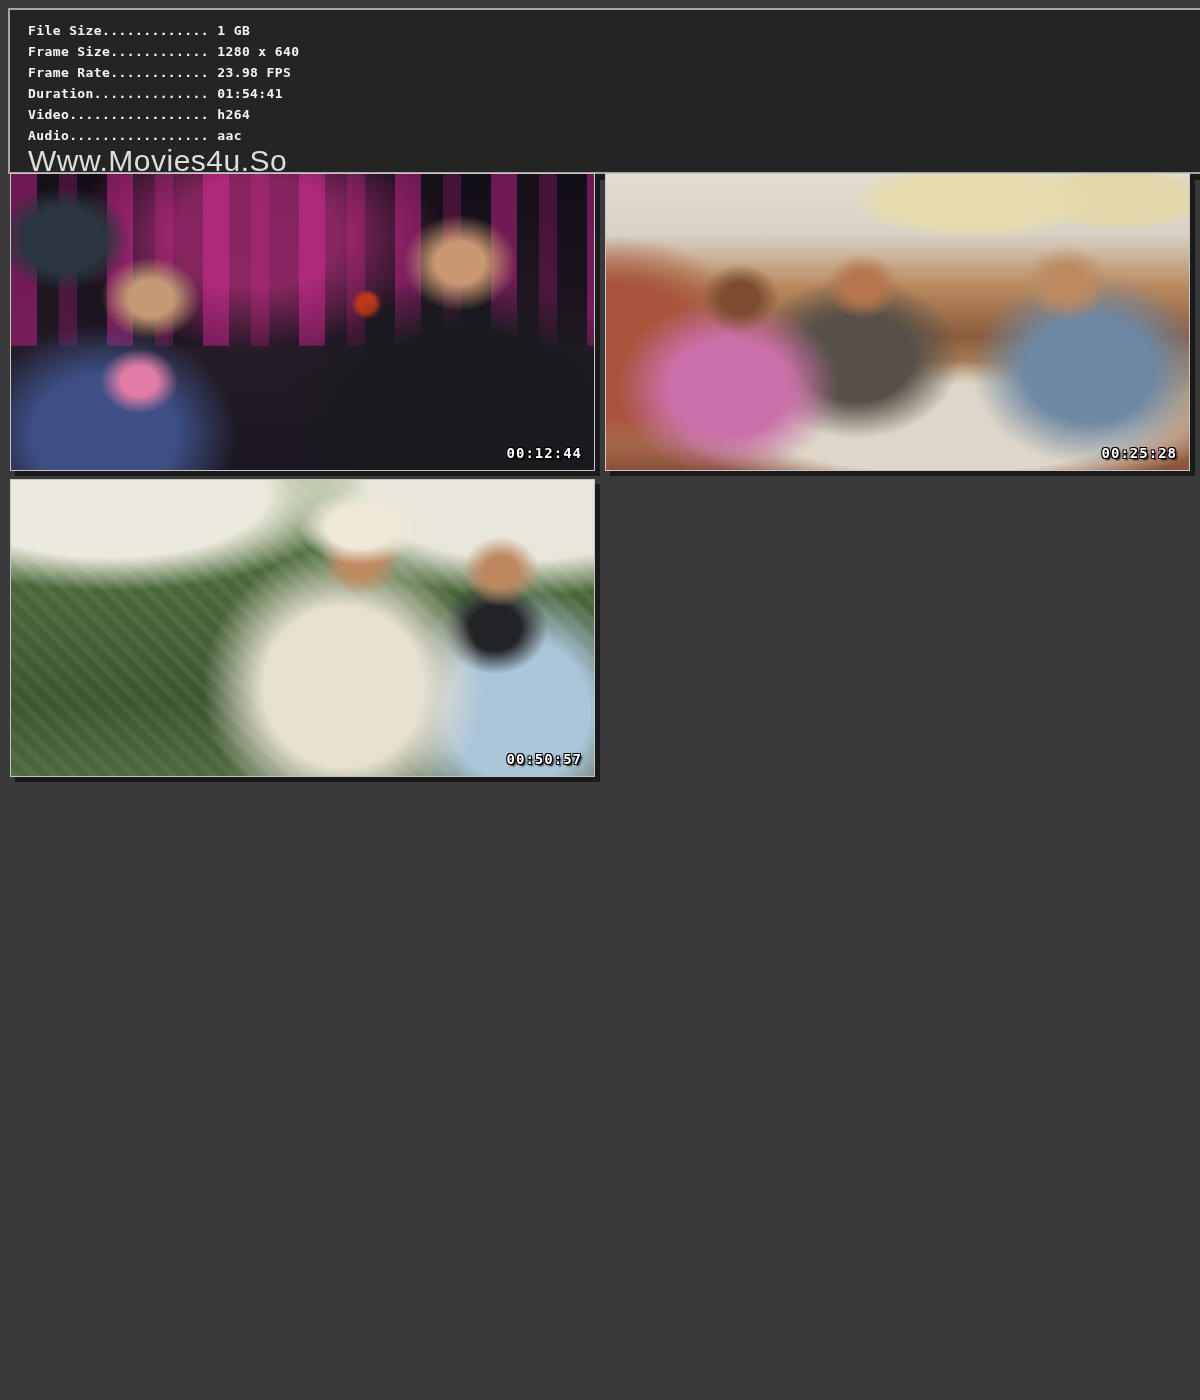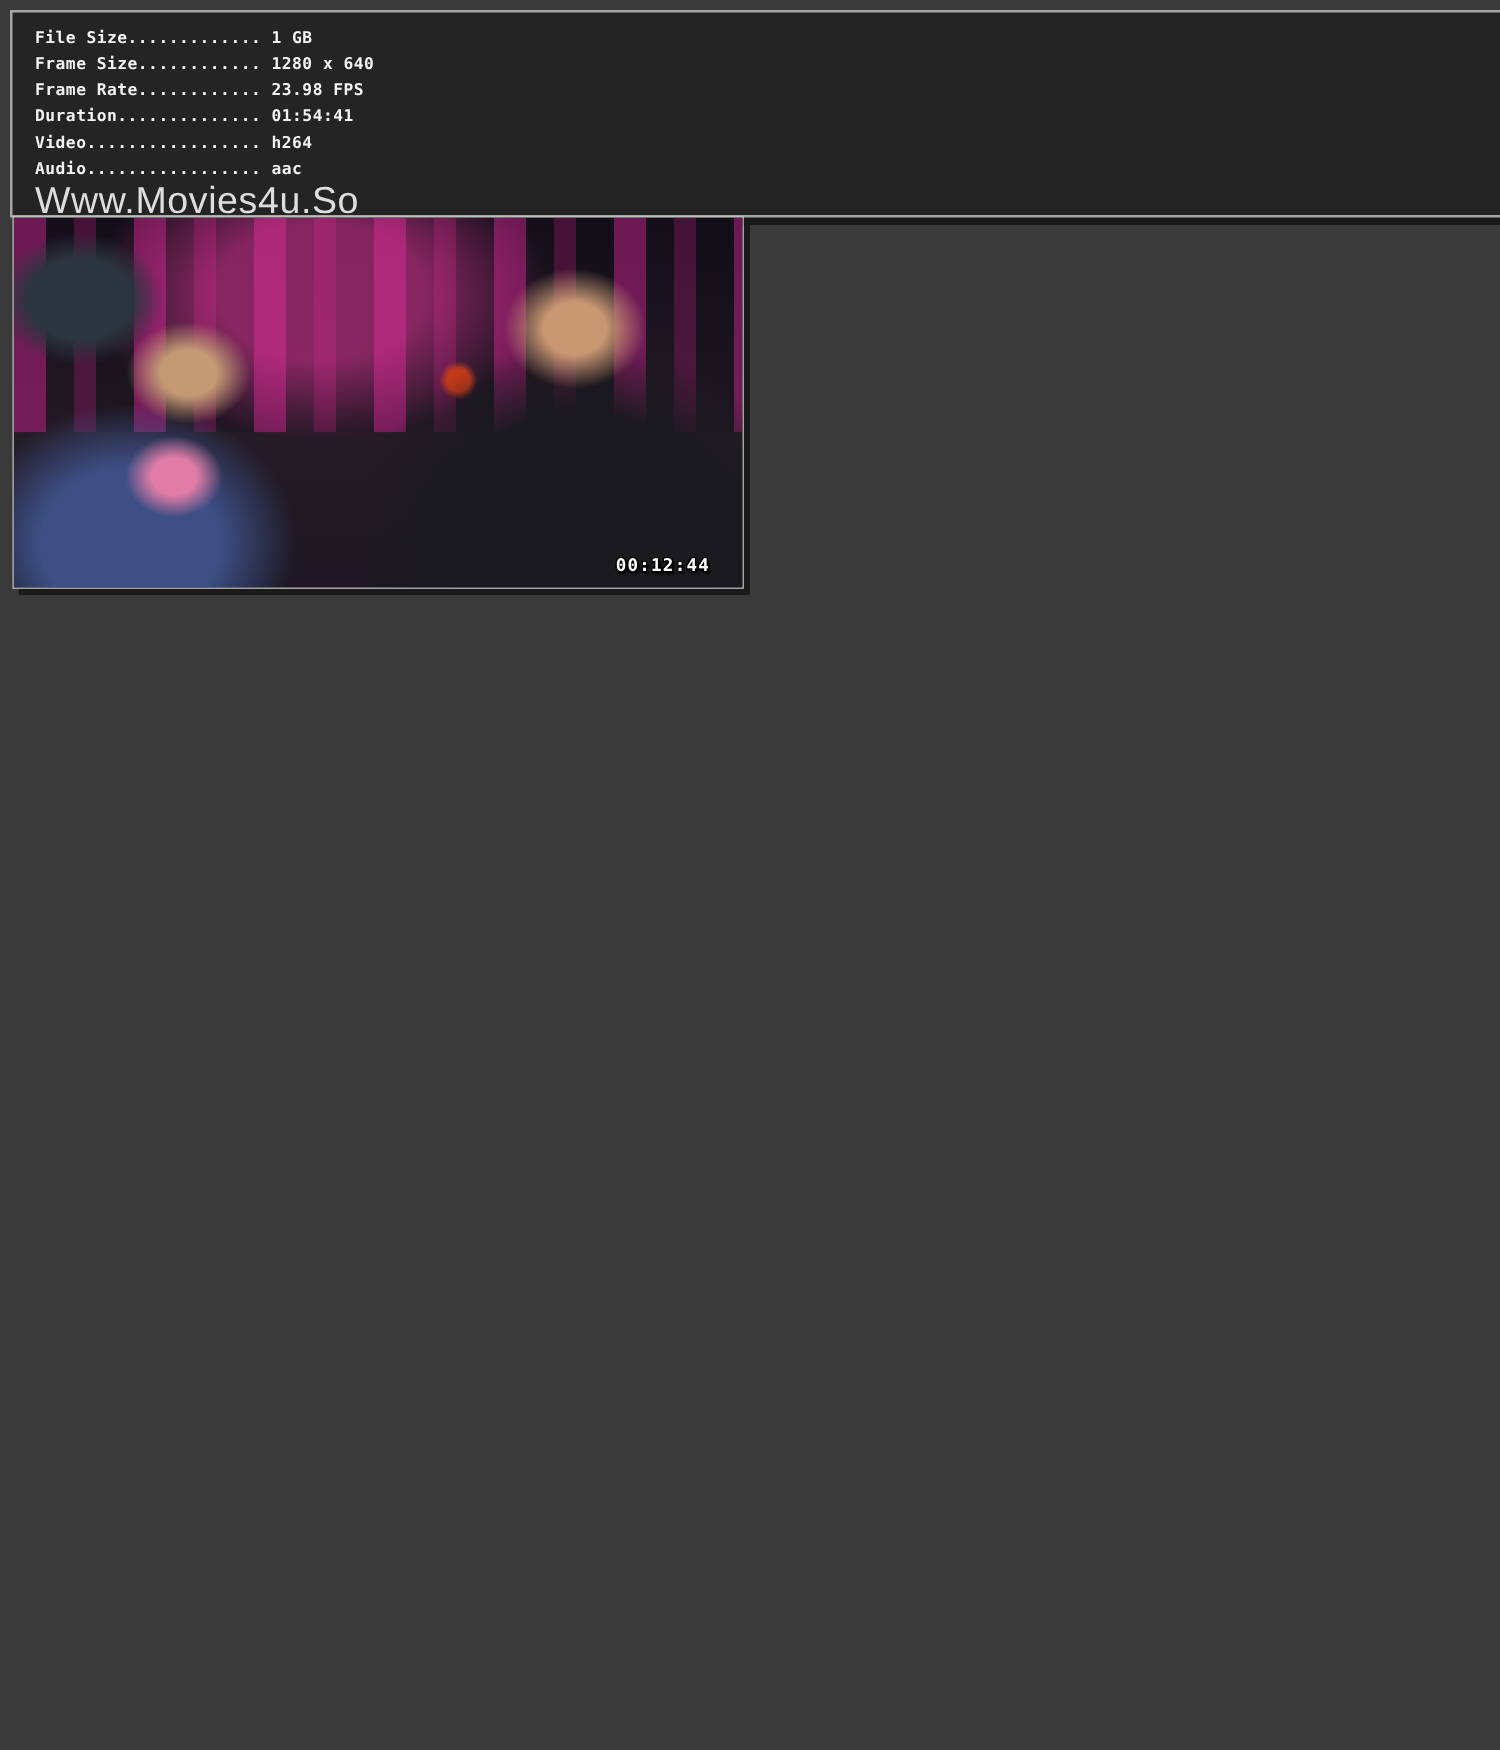--- a/index.html
+++ b/index.html
@@ -28,21 +28,21 @@
     display:grid;grid-template-columns:585px 585px;
     grid-auto-rows:298px;column-gap:10px;row-gap:8px;
   }
   .tile{
     position:relative;width:585px;height:298px;box-sizing:border-box;
     border:1px solid #c6c6c6;box-shadow:5px 5px 0 0 #1a1a1a;
     overflow:hidden;
   }
   .art{position:absolute;inset:0;background-repeat:no-repeat;}
   .ts{
-    position:absolute;right:26px;bottom:9px;
+    position:absolute;right:12px;bottom:9px;
     font:bold 14px "DejaVu Sans Mono",monospace;color:#ffffff;letter-spacing:1px;
     text-shadow:-1px -1px 0 #000,1px -1px 0 #000,-1px 1px 0 #000,1px 1px 0 #000,2px 2px 2px #000;
   }
   
   .shot-1{ 
     background-image:
       radial-gradient(80px 66px at 24% 42%,#c39a74 0 28%,rgba(195,154,116,0) 62%),
       radial-gradient(60px 50px at 22% 70%,#e07ca6 0 30%,rgba(224,124,166,0) 65%),
       radial-gradient(180px 150px at 16% 88%,#3d4f85 0 40%,rgba(61,79,133,0) 74%),
       radial-gradient(95px 80px at 77% 30%,#c99873 0 26%,rgba(201,152,115,0) 60%),
@@ -160,21 +160,29 @@
     <div class="watermark">Www.Movies4u.So</div>
   </div>
 
   <div class="grid">
 
     <div class="tile">
       <div class="art shot-1"></div>
       <span class="ts">00:12:44</span>
     </div>
 
+    <div class="tile">
+      <div class="art shot-2"></div>
+      <span class="ts">00:25:28</span>
+    </div>
 
 
+    <div class="tile">
+      <div class="art shot-4"></div>
+      <span class="ts">00:50:57</span>
+    </div>
 
 
 
 
 
   </div>
 </div>
 
 </body></html>

